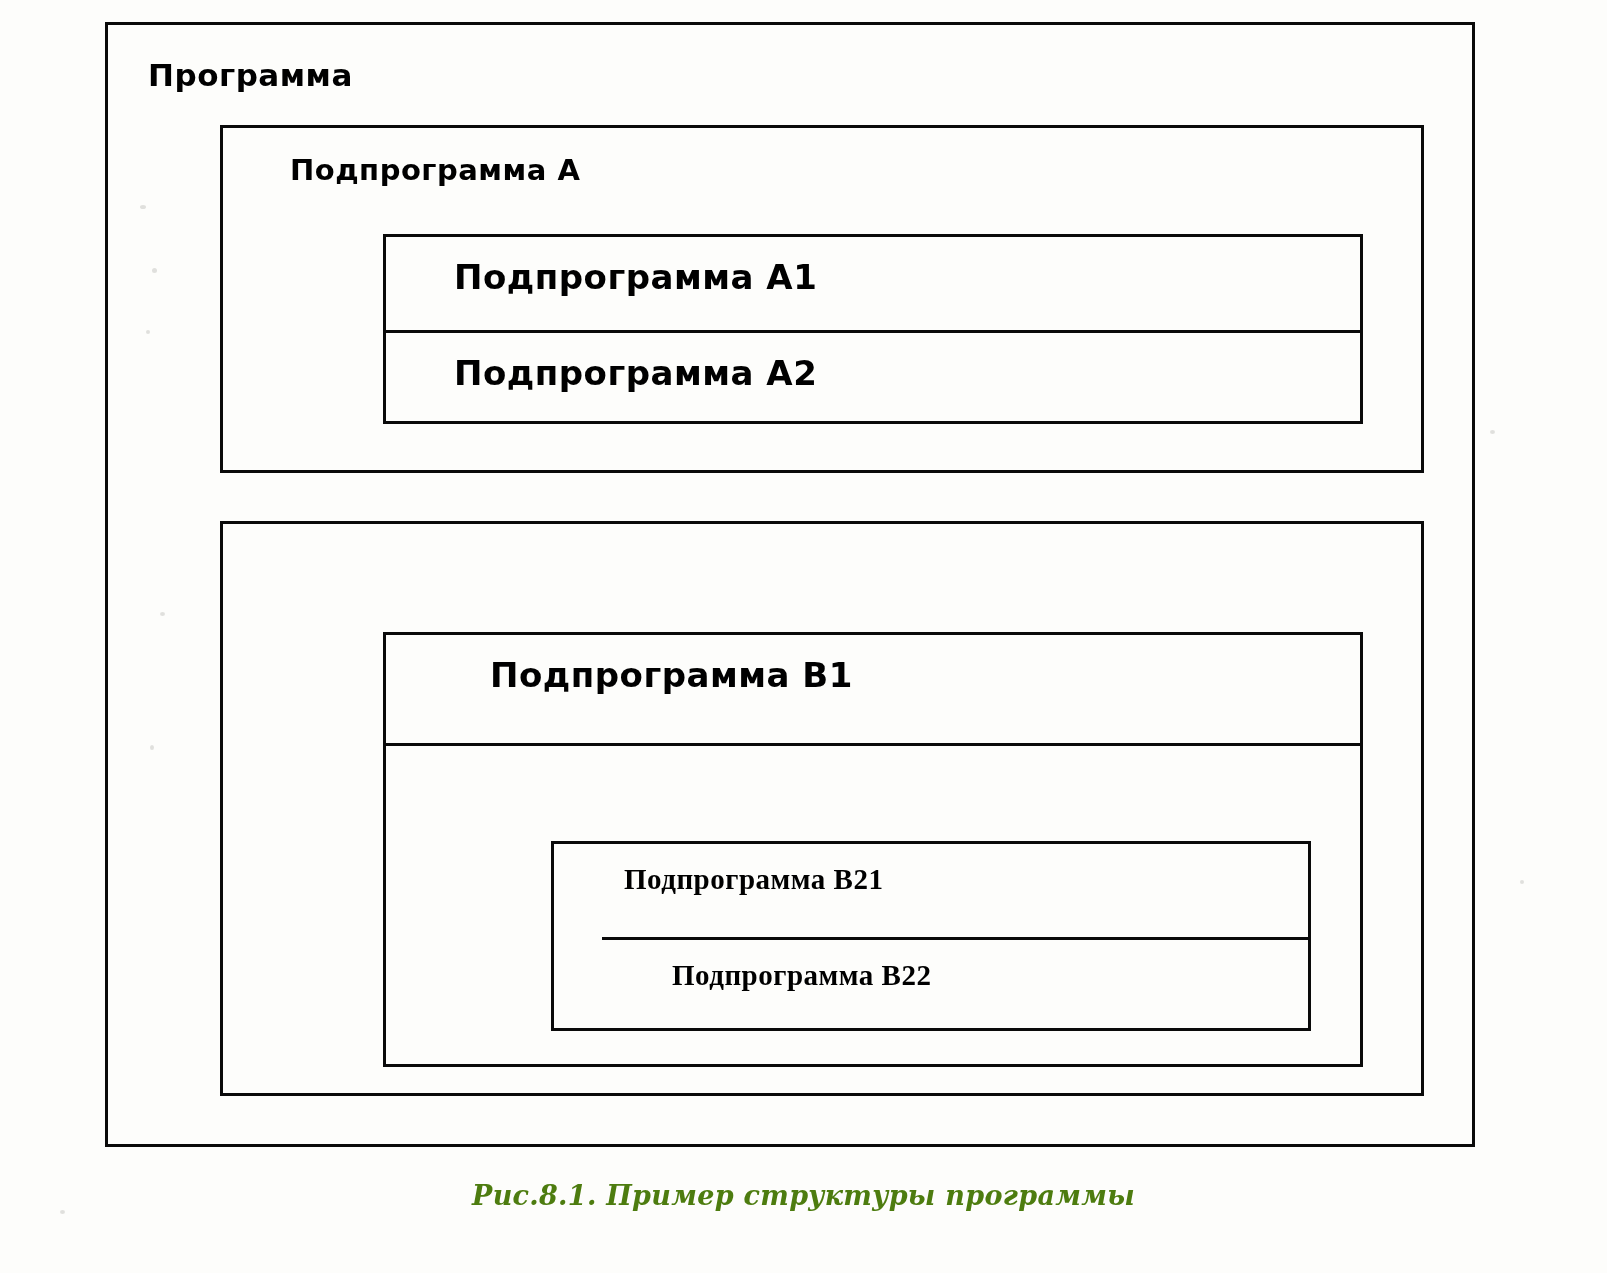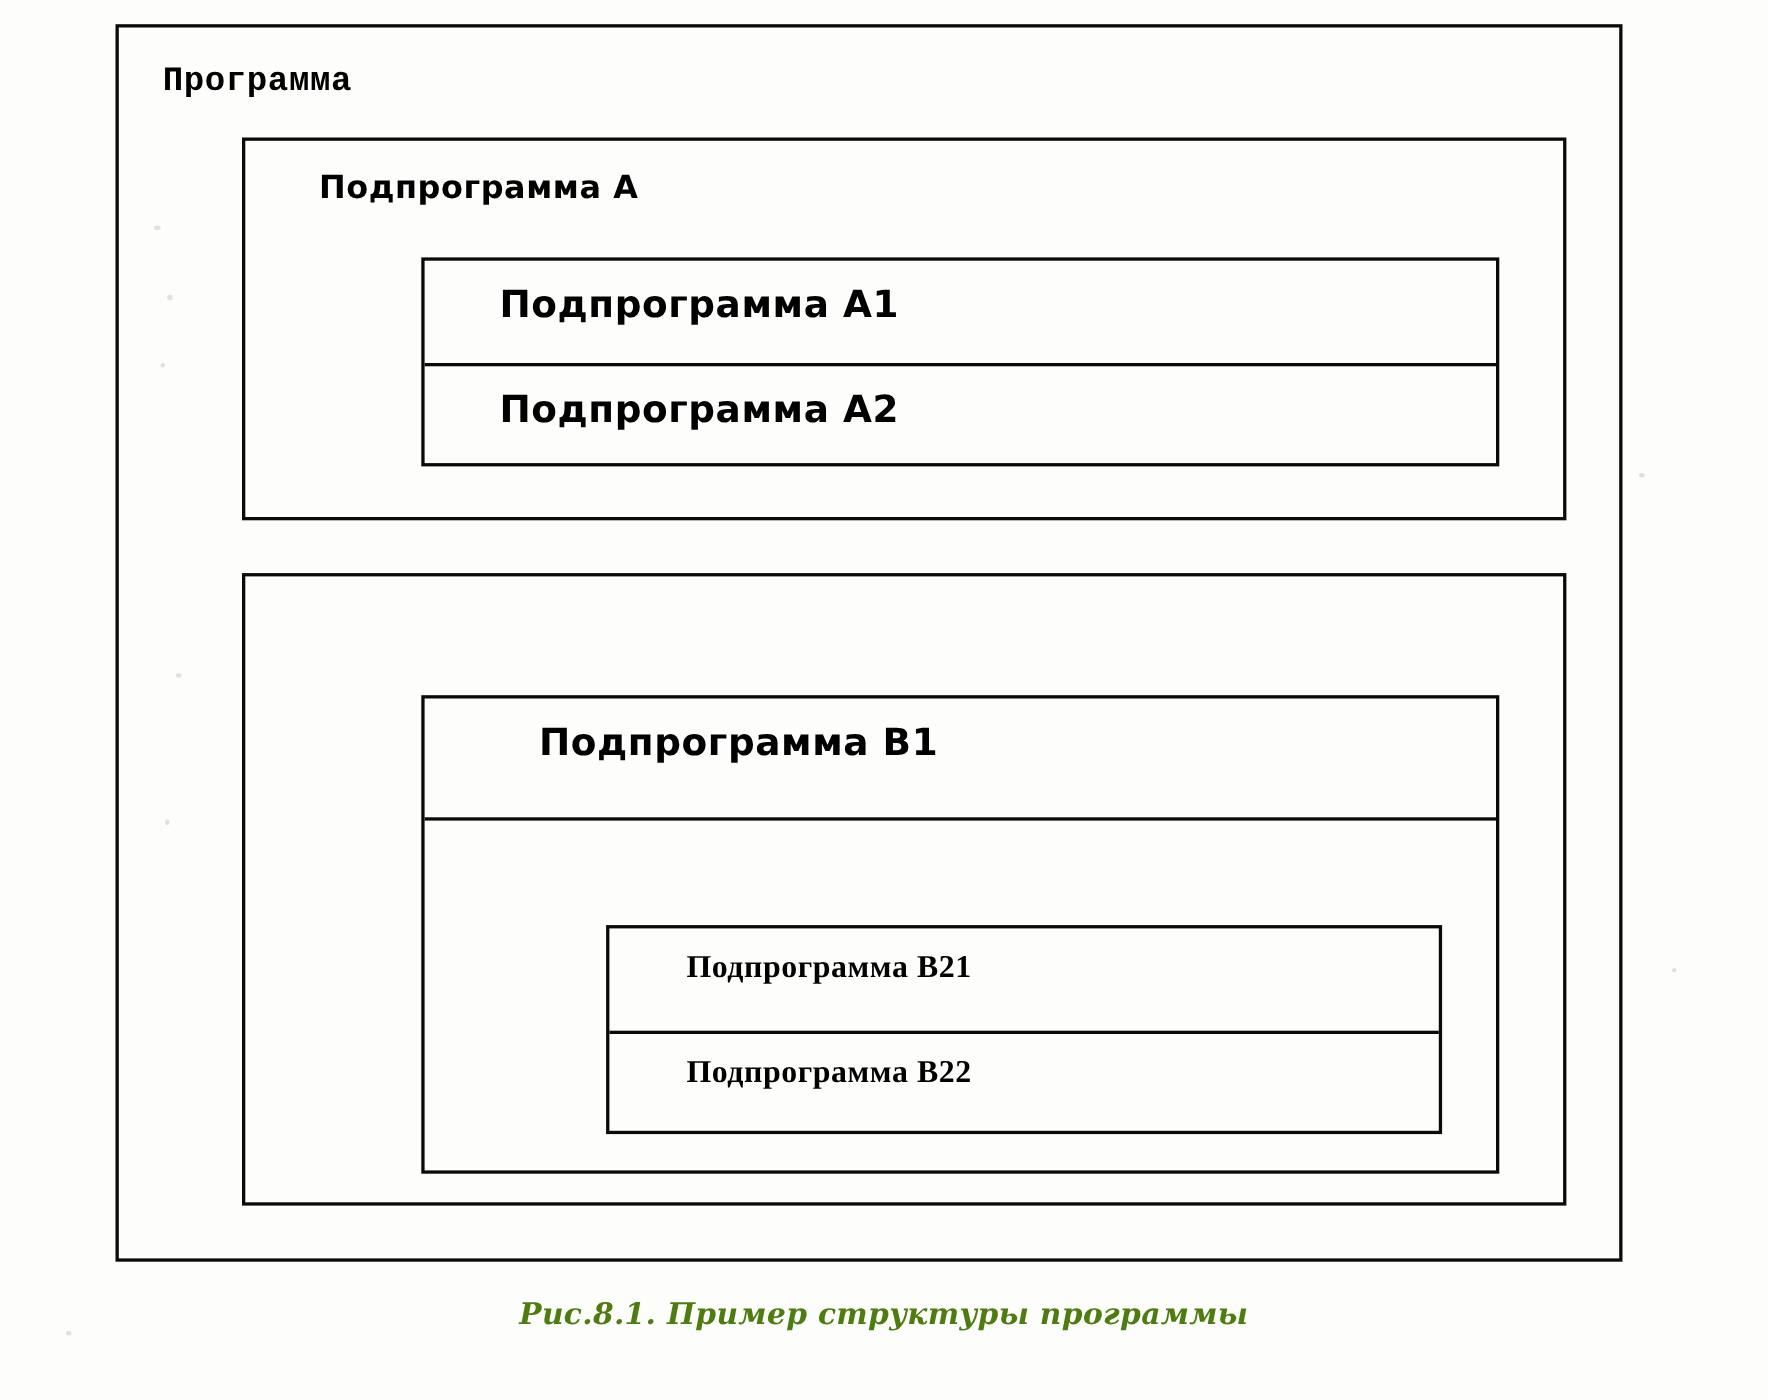--- a/index.html
+++ b/index.html
@@ -50,21 +50,20 @@
   .program {
     width: 100%;
     height: 100%;
     padding: 0;
   }
   .program > .box-label {
     position: absolute;
     left: 40px;
     top: 32px;
     font-size: 31px;
-    font-family: Liberation Mono, monospace;
   }
 
   
   .sub-l2 {
     position: absolute;
     left: 112px;
     width: 1204px;
     border-width: 3px;
   }
   .sub-l2 > .box-label {
@@ -131,21 +130,21 @@
     border: 3px solid #0a0a0a;
     box-sizing: border-box;
   }
   .sub-l4-group .row > .box-label {
     left: 70px;
     top: 19px;
     font-size: 29px;
     font-family: Liberation Serif, serif;
   }
   #row-b21 { height: 93px; }
-  #row-b22 { height: 67px; }
+  #row-b22 { height: 67px; margin-left: 48px; }
 
   
   .caption {
     position: absolute;
     left: 0;
     top: 1180px;
     width: 100%;
     text-align: center;
     font-family: "DejaVu Serif", serif;
     font-style: italic;

